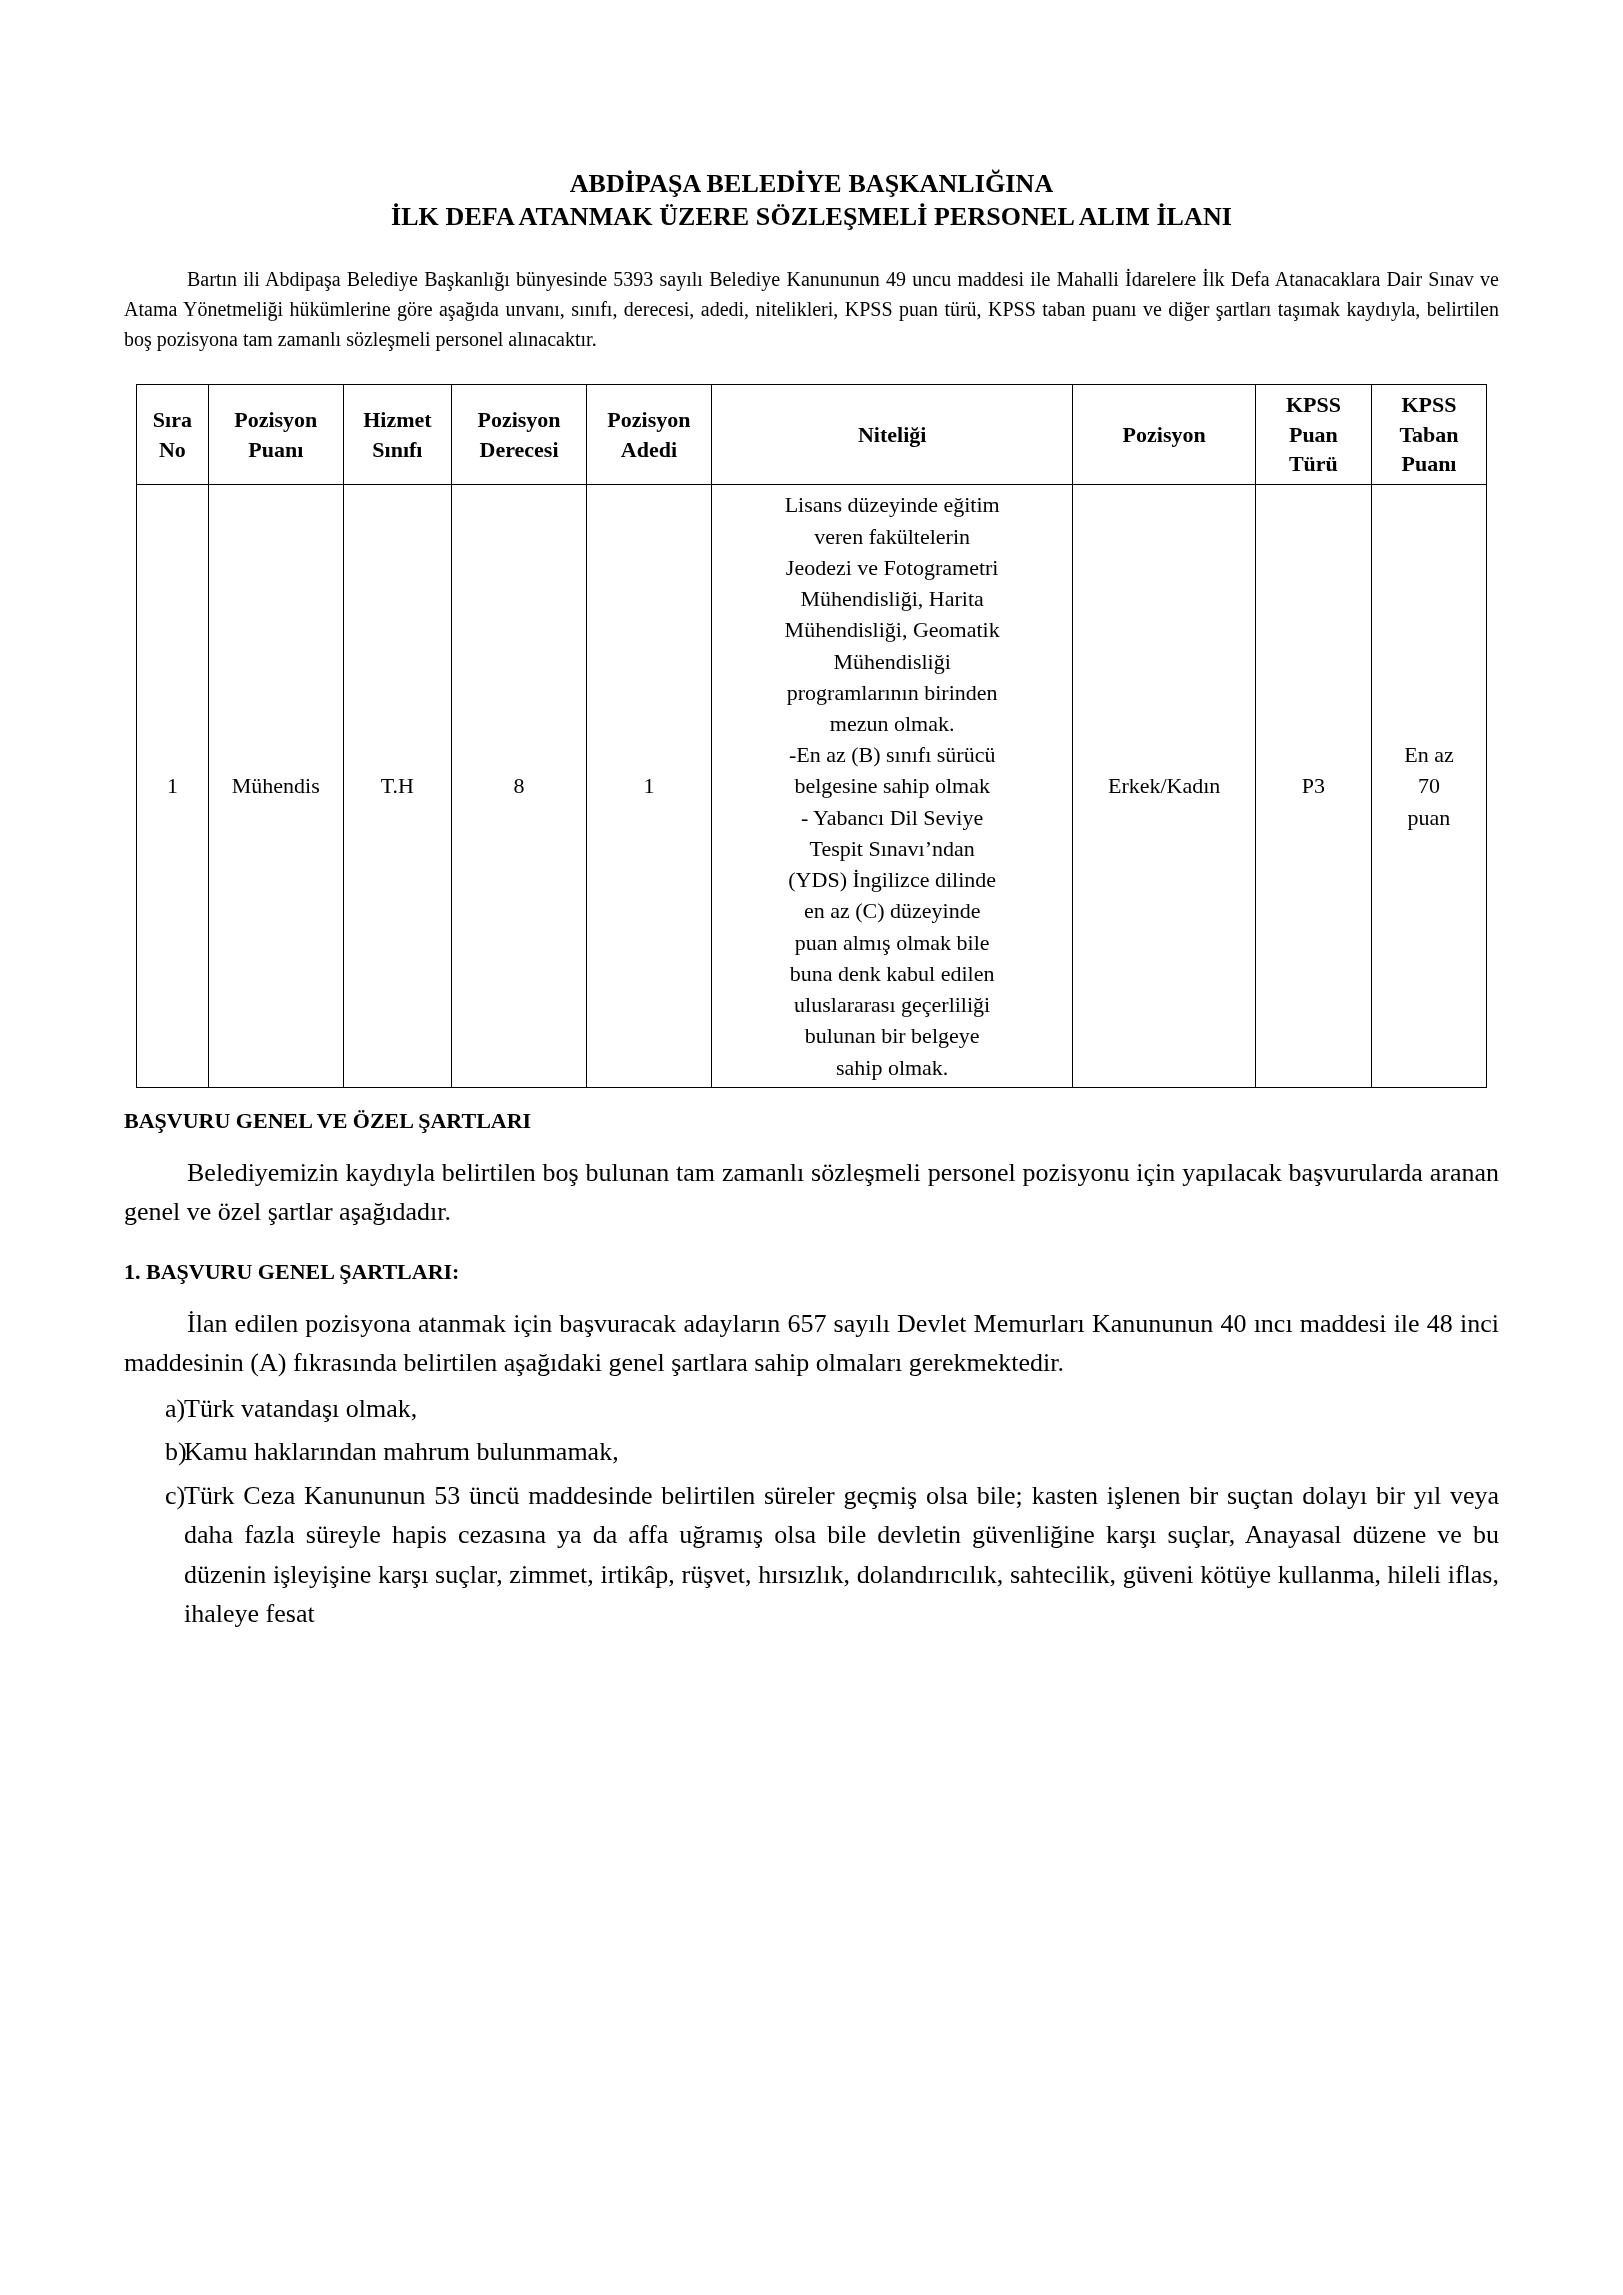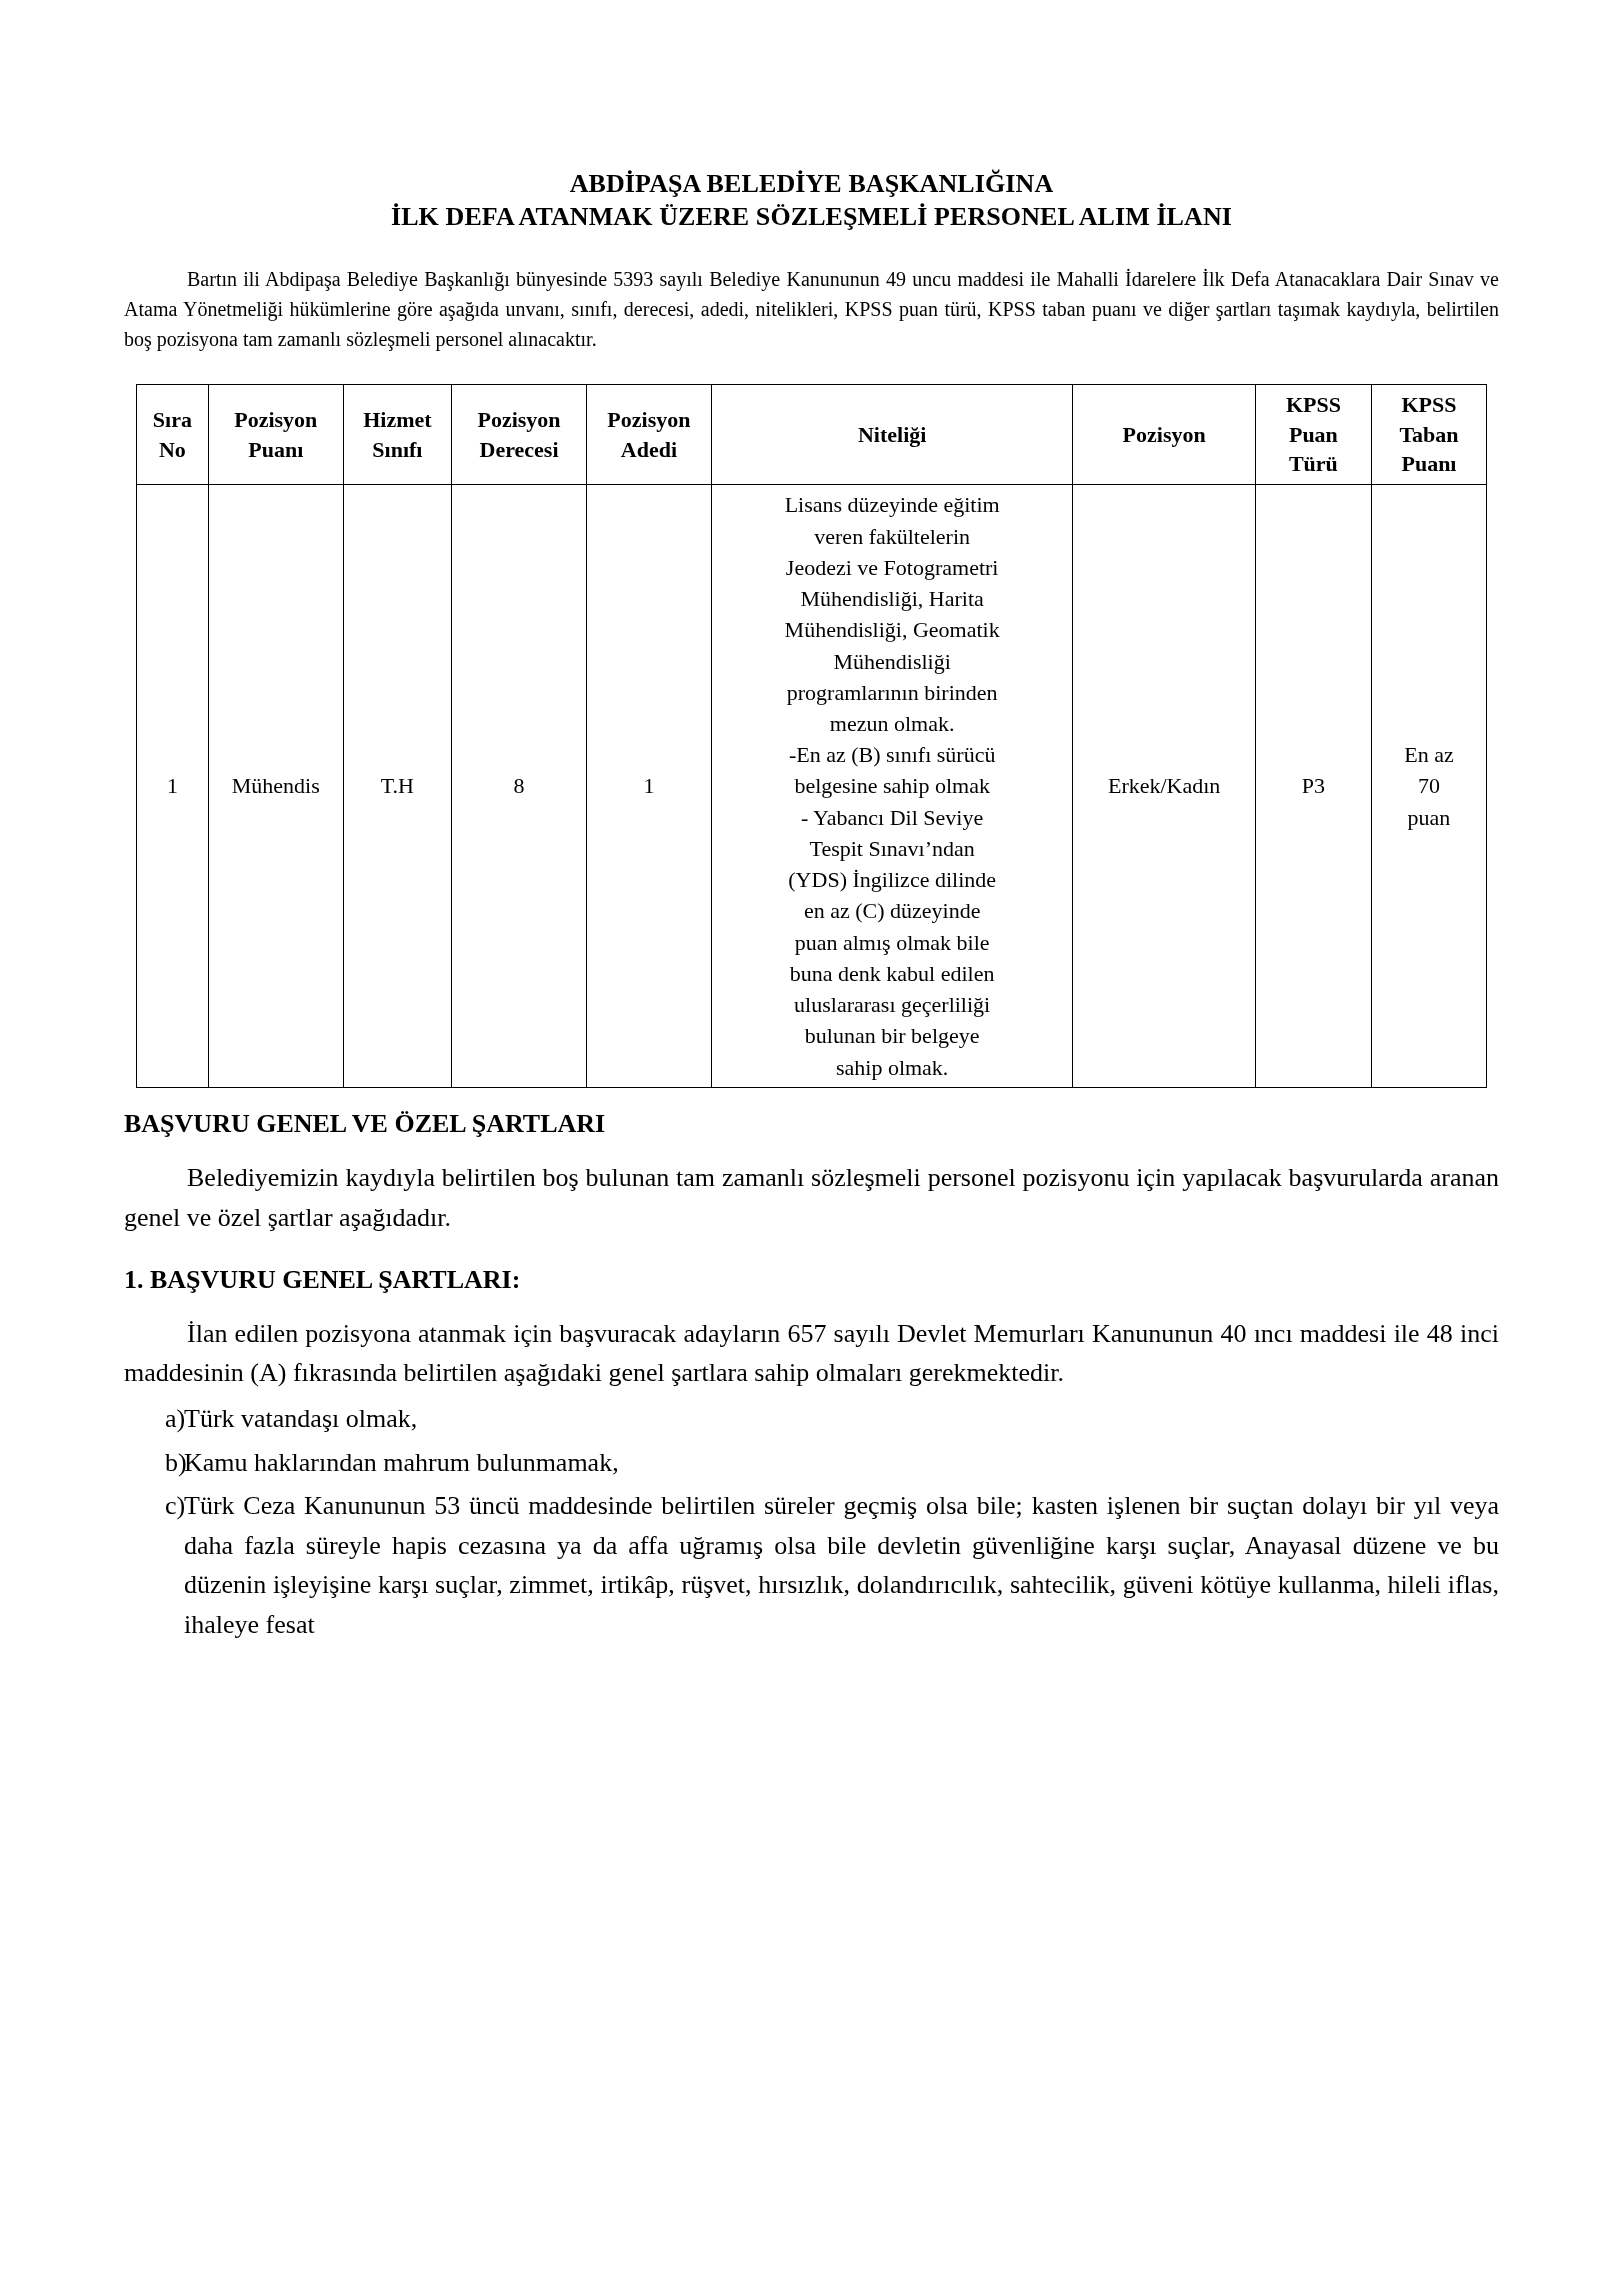--- a/index.html
+++ b/index.html
@@ -92,21 +92,21 @@
     white-space: nowrap;
   }
   td.stacked {
     line-height: 1.45;
   }
   td.stacked .sl { display: block; }
 
   
   h2.section-heading {
     font-weight: bold;
-    font-size: 26px;
+    font-size: 22px;
     margin: 19.6px 0 0 0;
     line-height: 1.3;
     text-align: left;
   }
   h2.section-heading.tight-top { margin-top: 26px; }
 
   p.body-para {
     margin: 17px 0 0 0;
     font-size: 26px;
     line-height: 1.52;

